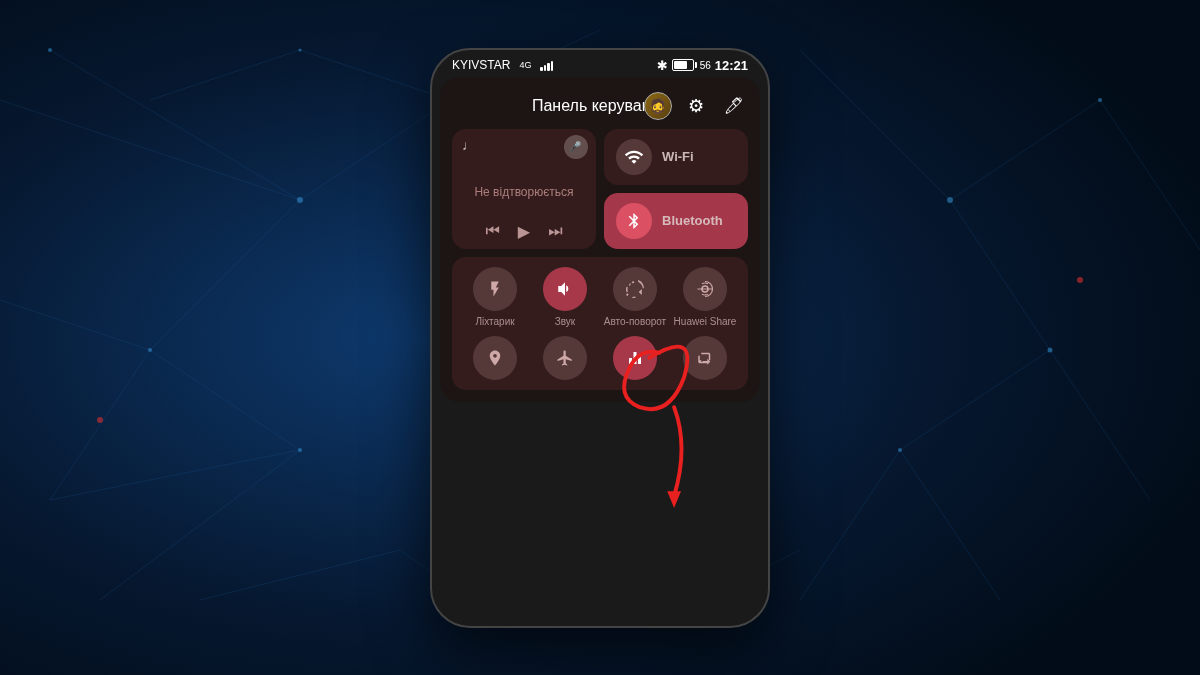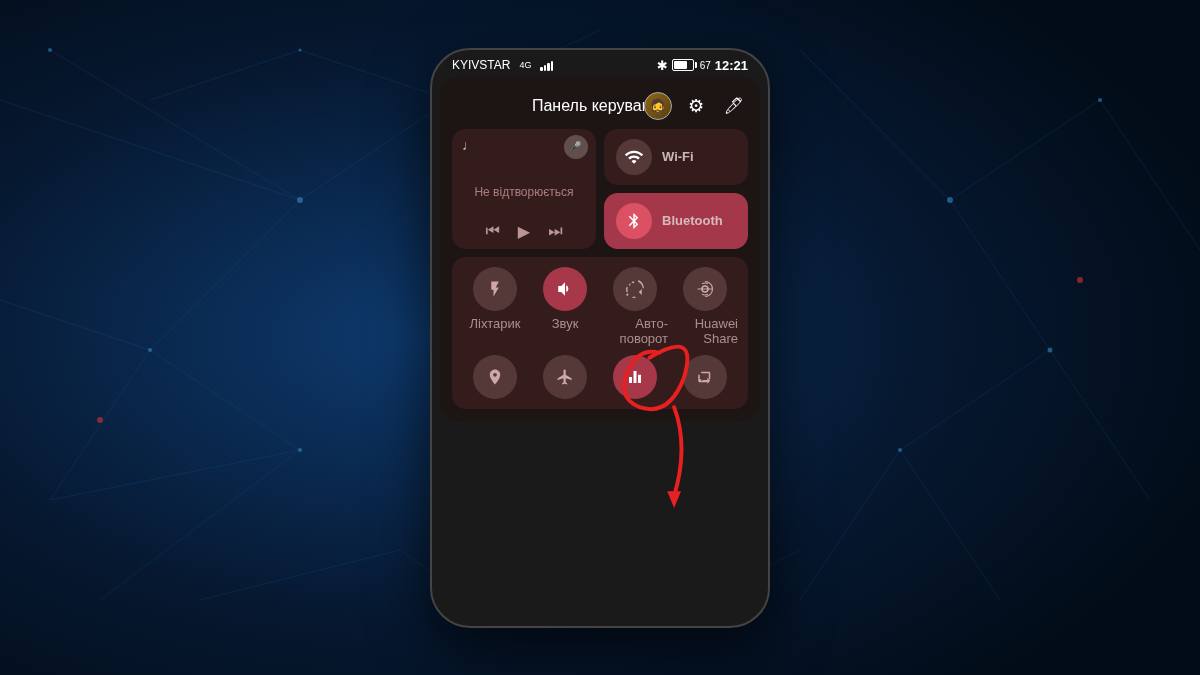--- a/index.html
+++ b/index.html
@@ -300,23 +300,23 @@
       justify-content: center;
       font-size: 18px;
       color: rgba(220,190,190,0.9);
     }
 
     .toggle-icon.active {
       background: rgba(180, 60, 80, 0.9);
     }
 
     .toggle-label {
-      font-size: 13px;
+      font-size: 10px;
       color: rgba(200,170,170,0.8);
-      text-align: right;
+      text-align: left;
       line-height: 1.2;
     }
 
     
     .quick-toggles-row2 {
       display: grid;
       grid-template-columns: repeat(4, 1fr);
       gap: 4px;
     }
 
@@ -424,21 +424,21 @@
           <span style="height:8px"></span>
           <span style="height:10px"></span>
         </div>
       </div>
       <div class="status-right">
         <span style="font-size:13px">✱</span>
         <div class="battery-icon">
           <div class="battery-box">
               <div class="battery-fill"></div>
             </div>
-          <span style="font-size:10px;margin-left:4px">67</span>
+          <span style="font-size:10px;margin-left:4px">56</span>
         </div>
         <span style="font-size:13px;font-weight:600;color:white">12:21</span>
       </div>
     </div>
 
     <div class="screen">
 
       <div class="panel-header">
         <span style="color:white;font-size:16px;font-weight:500">Панель керування</span>
         <div class="panel-header-icons">

